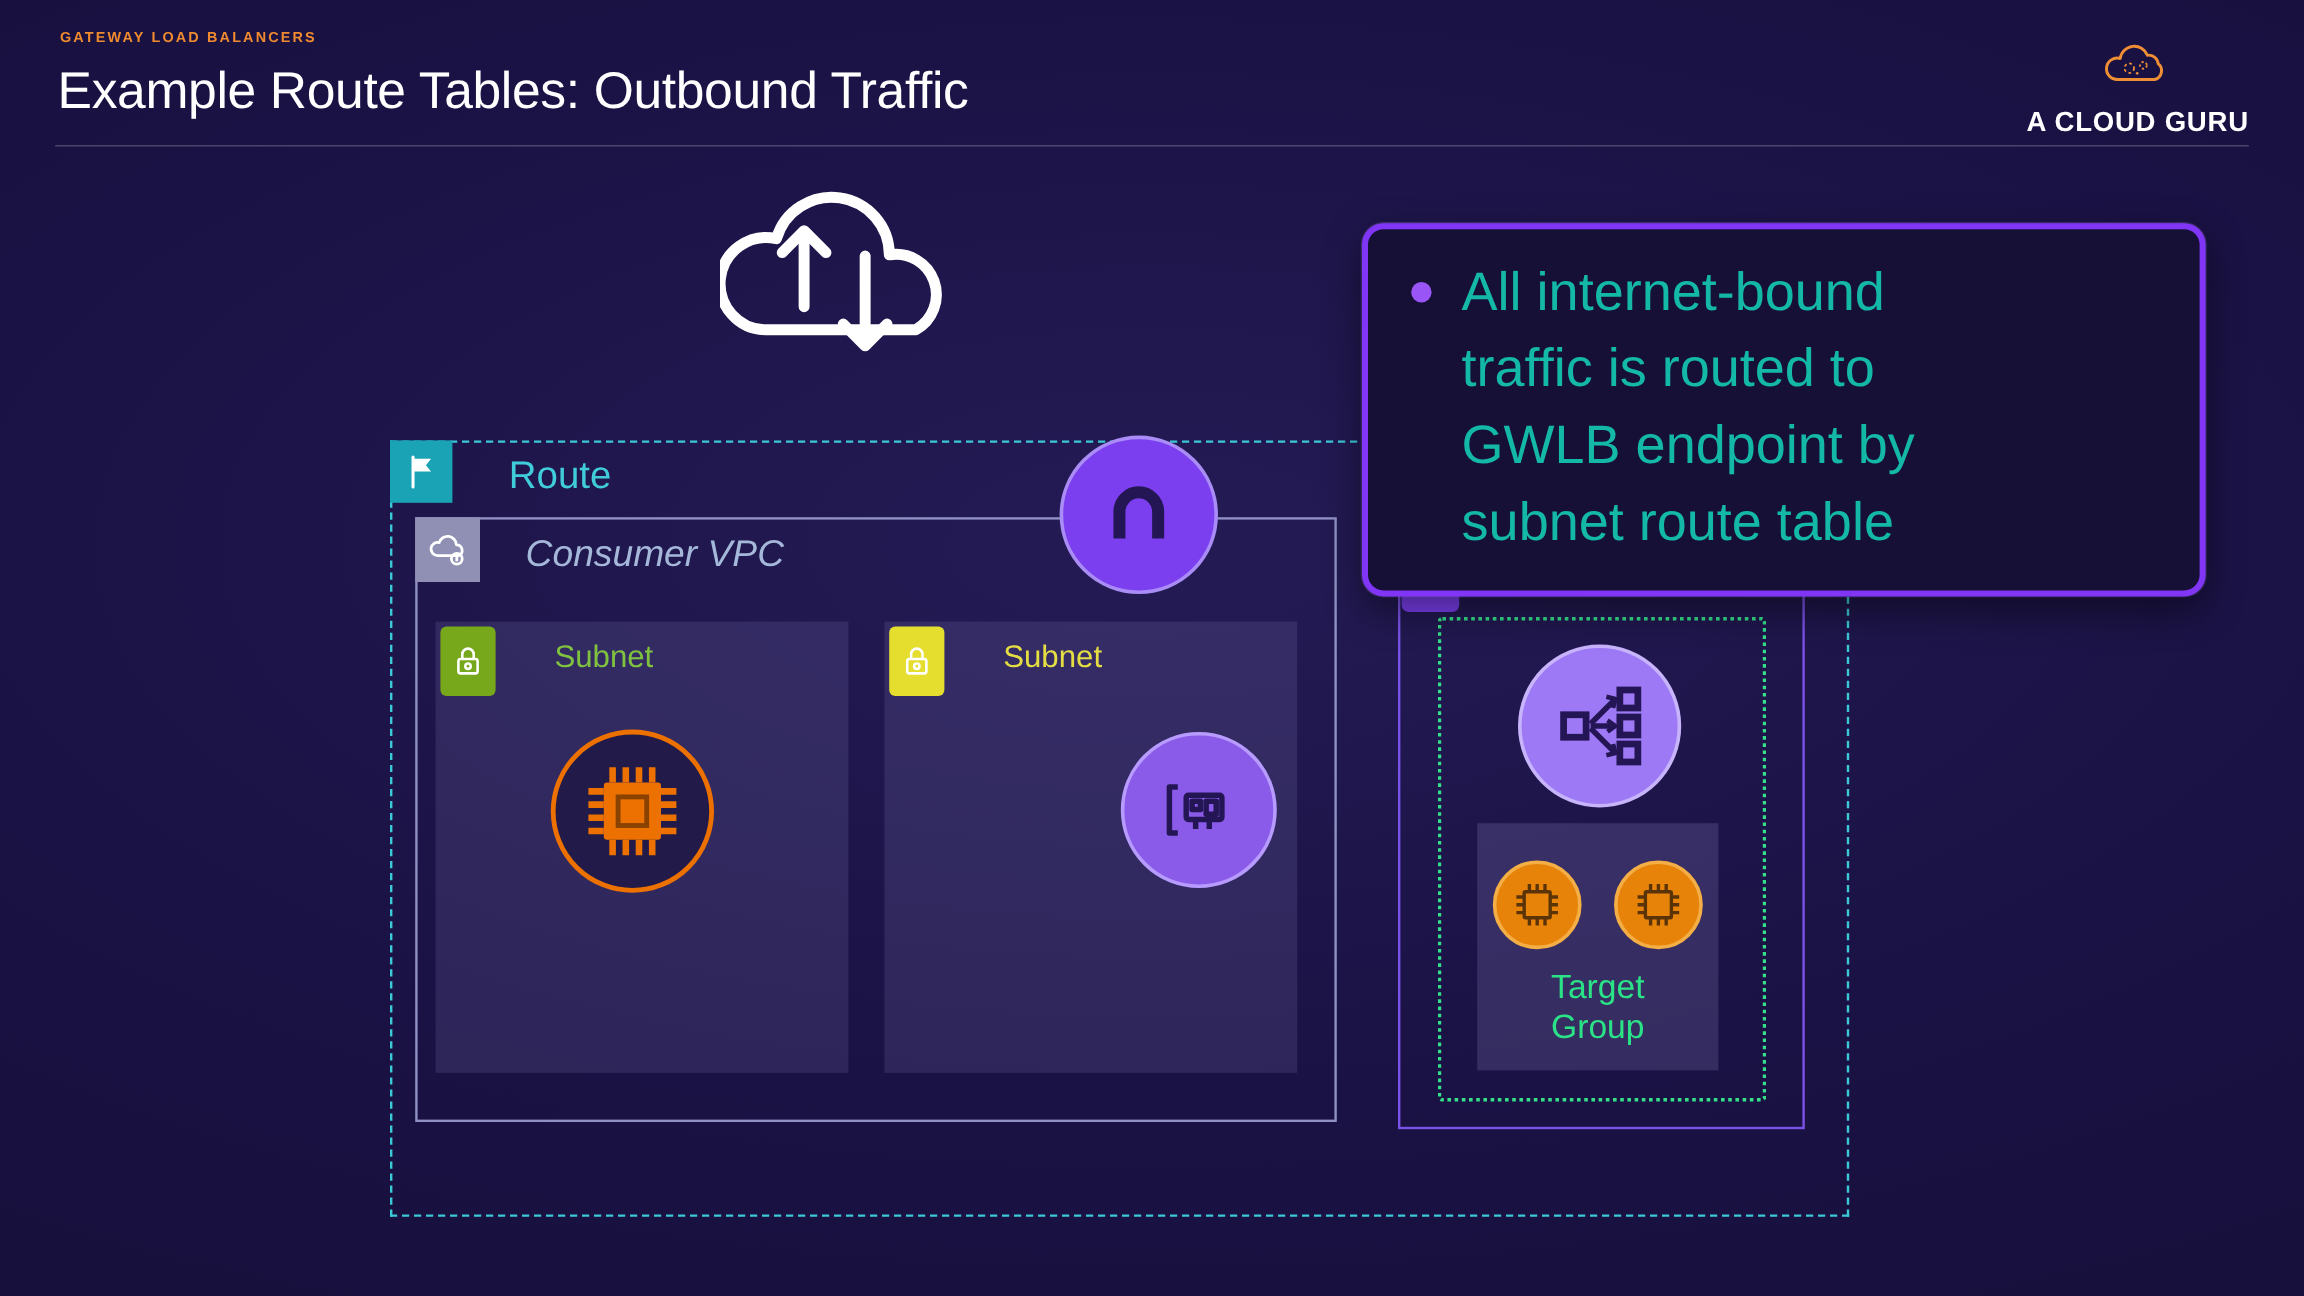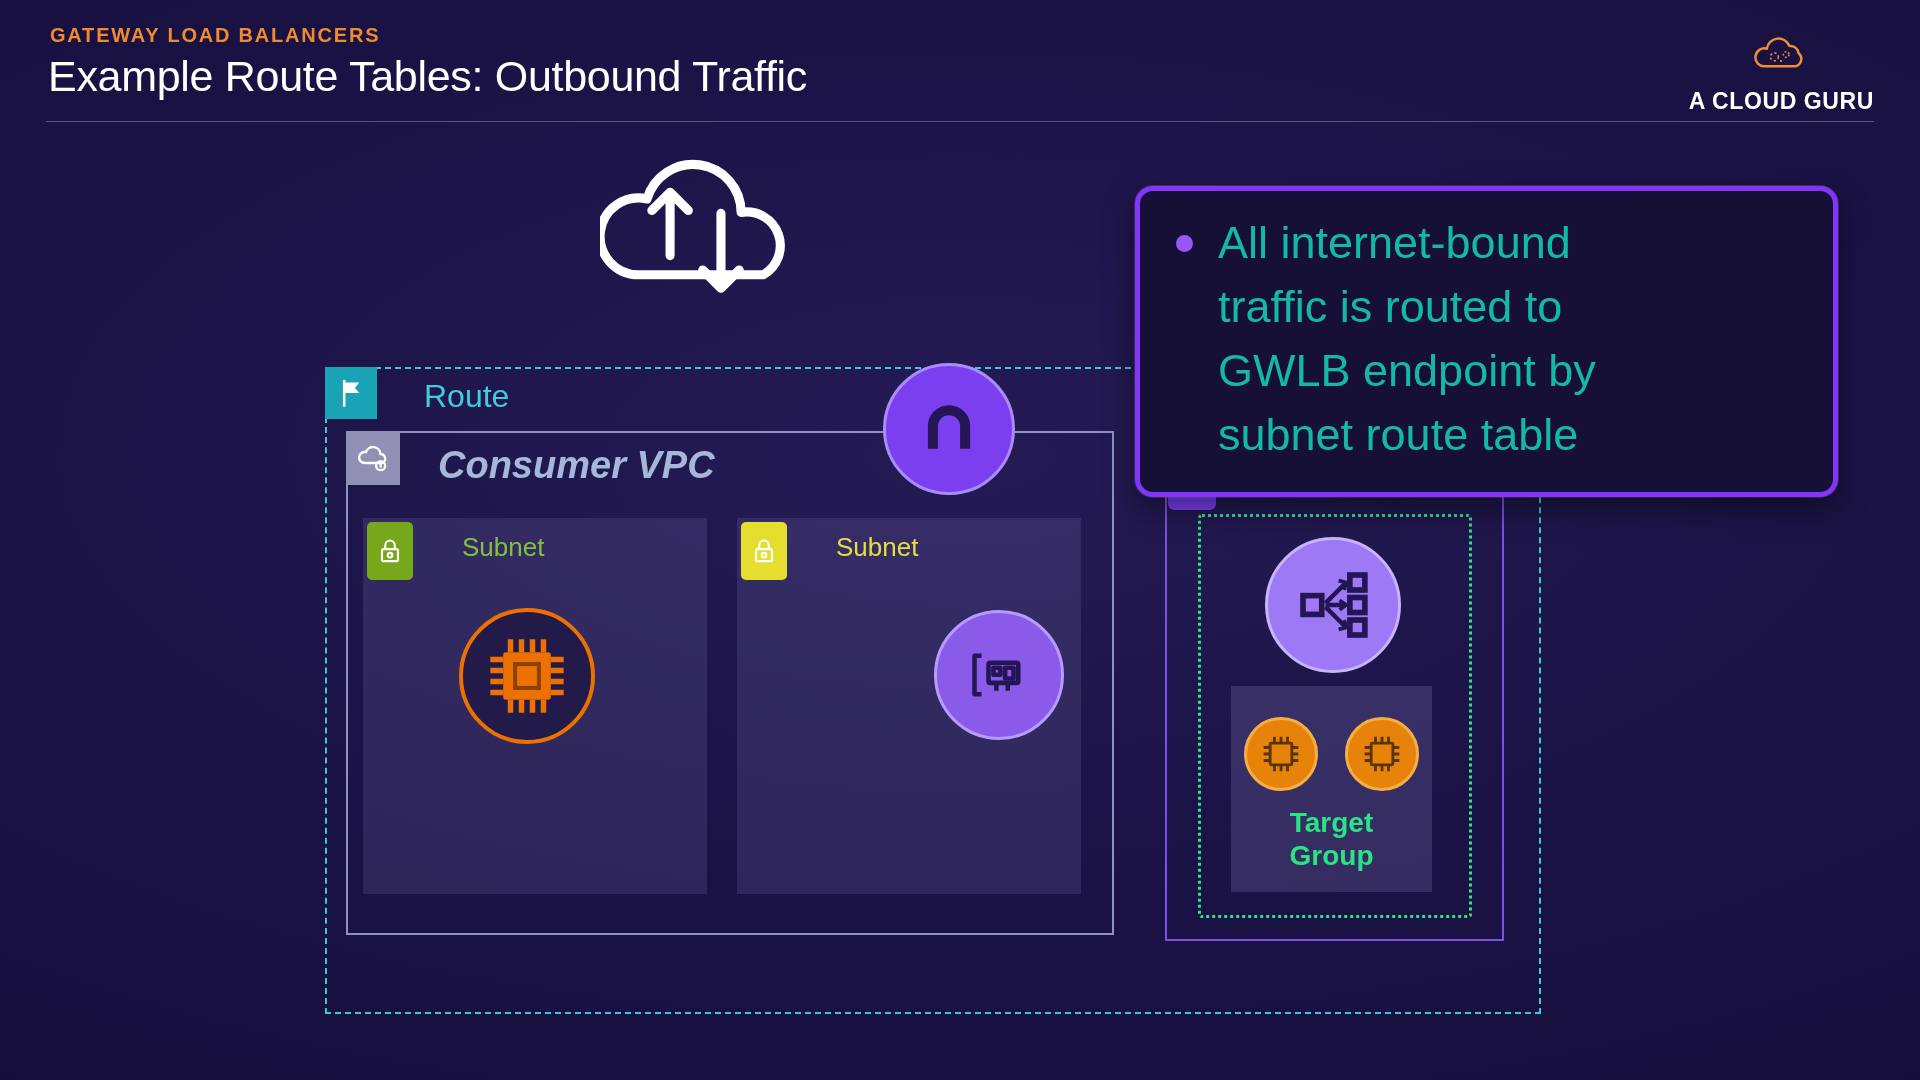--- a/index.html
+++ b/index.html
@@ -2,35 +2,35 @@
 <html><head>
 <meta charset="utf-8">
 <style>
   html,body{margin:0;padding:0;background:#130c33;}
   .stage{
     position:relative;width:1920px;height:1080px;overflow:hidden;
     background:radial-gradient(120% 95% at 50% 42%, #241b55 0%, #1a1244 45%, #140d34 100%);
     font-family:"Liberation Sans", sans-serif;
   }
   
-  .eyebrow{position:absolute;left:50px;top:24px;font-size:20px;font-weight:700;letter-spacing:1.8px;color:#ef8a2f;}
+  .eyebrow{position:absolute;left:50px;top:24px;font-size:12px;font-weight:700;letter-spacing:1.8px;color:#ef8a2f;}
   .title{position:absolute;left:48px;top:52px;font-size:43px;font-weight:400;letter-spacing:-0.3px;color:#ffffff;}
   .divider{position:absolute;left:46px;top:121px;width:1828px;height:1px;background:rgba(255,255,255,0.28);}
   .brand{position:absolute;right:46px;top:32px;display:flex;align-items:center;gap:12px;flex-direction:column;}
   .brand-text{color:#ffffff;font-weight:800;font-size:23px;letter-spacing:0.6px;}
   
   .internet-cloud{position:absolute;left:600px;top:140px;width:192px;height:164px;}
   
   .region-box{position:absolute;left:325px;top:367px;width:1212px;height:643px;border:2px dashed #3bc9d8;z-index:1;}
   .badge{position:absolute;display:flex;align-items:center;justify-content:center;z-index:3;}
   .region-flag{left:325px;top:367px;width:52px;height:52px;background:#1aa3b5;}
   .region-label{position:absolute;left:424px;top:378px;font-size:32px;font-weight:500;color:#41ccda;z-index:2;}
   .vpc-box{position:absolute;left:346px;top:431px;width:764px;height:500px;border:2px solid #8f90c4;z-index:1;}
   .vpc-badge{left:346px;top:431px;width:54px;height:54px;background:#8f90b4;}
-  .vpc-label{position:absolute;left:438px;top:444px;font-size:38px;font-weight:700;font-style:italic;color:#a5b8da;z-index:2;}
+  .vpc-label{position:absolute;left:438px;top:444px;font-size:31px;font-weight:400;font-style:italic;color:#a5b8da;z-index:2;}
   .subnet{position:absolute;background:rgba(150,140,200,0.17);z-index:1;}
   .subnet-left{left:363px;top:518px;width:344px;height:376px;}
   .subnet-right{left:737px;top:518px;width:344px;height:376px;}
   .lock-badge{width:46px;height:58px;border-radius:5px;}
   .lock-left{left:367px;top:522px;background:#77a71a;}
   .lock-right{left:741px;top:522px;background:#e5de2f;}
   .subnet-label{position:absolute;top:532px;font-size:26px;font-weight:400;z-index:2;}
   .subnet-label-left{left:462px;color:#80c240;}
   .subnet-label-right{left:836px;color:#e4de42;}
   
@@ -40,21 +40,21 @@
   .igw-circle{left:883px;top:363px;width:126px;height:126px;border:3px solid #a98cf5;background:#7c3ff0;}
   .gwlb-circle{left:1265px;top:537px;width:130px;height:130px;border:3px solid #c8b4fb;background:#9d79f6;}
   .mini-instance{width:68px;height:68px;border:3px solid #f3ae45;background:#e8830a;}
   .mini-1{left:1244px;top:717px;}
   .mini-2{left:1345px;top:717px;}
   
   .security-vpc{position:absolute;left:1165px;top:475px;width:335px;height:462px;border:2px solid #7b52e8;z-index:1;}
   .security-vpc-badge{left:1168px;top:462px;width:48px;height:48px;background:#7c3ff0;border-radius:6px;z-index:2;}
   .tg-dotted{position:absolute;left:1198px;top:514px;width:268px;height:398px;border:3px dotted #35e08a;border-radius:4px;z-index:2;}
   .tg-rect{position:absolute;left:1231px;top:686px;width:201px;height:206px;background:rgba(150,140,200,0.22);z-index:3;}
-  .tg-label{position:absolute;left:1231px;top:806px;width:201px;text-align:center;font-size:28px;line-height:1.18;font-weight:700;color:#2be387;z-index:5;white-space:pre-line;}
+  .tg-label{position:absolute;left:1231px;top:806px;width:201px;text-align:center;font-size:28px;line-height:1.18;font-weight:400;color:#2be387;z-index:5;white-space:pre-line;}
   
   .callout{position:absolute;left:1135px;top:186px;width:693px;height:301px;background:#161037;border:5px solid #8136f7;border-radius:18px;z-index:10;
            box-shadow:0 12px 32px rgba(0,0,0,0.45), 0 0 0 1px rgba(185,140,255,0.25);}
   .callout-bullet{position:absolute;left:36px;top:44px;width:17px;height:17px;border-radius:50%;background:#9a55f7;}
   .callout-text{position:absolute;left:78px;top:20px;width:580px;color:#14b8a6;font-size:45px;line-height:64px;font-weight:400;}
   svg{display:block;}
 </style>
 </head>
 <body>
 

